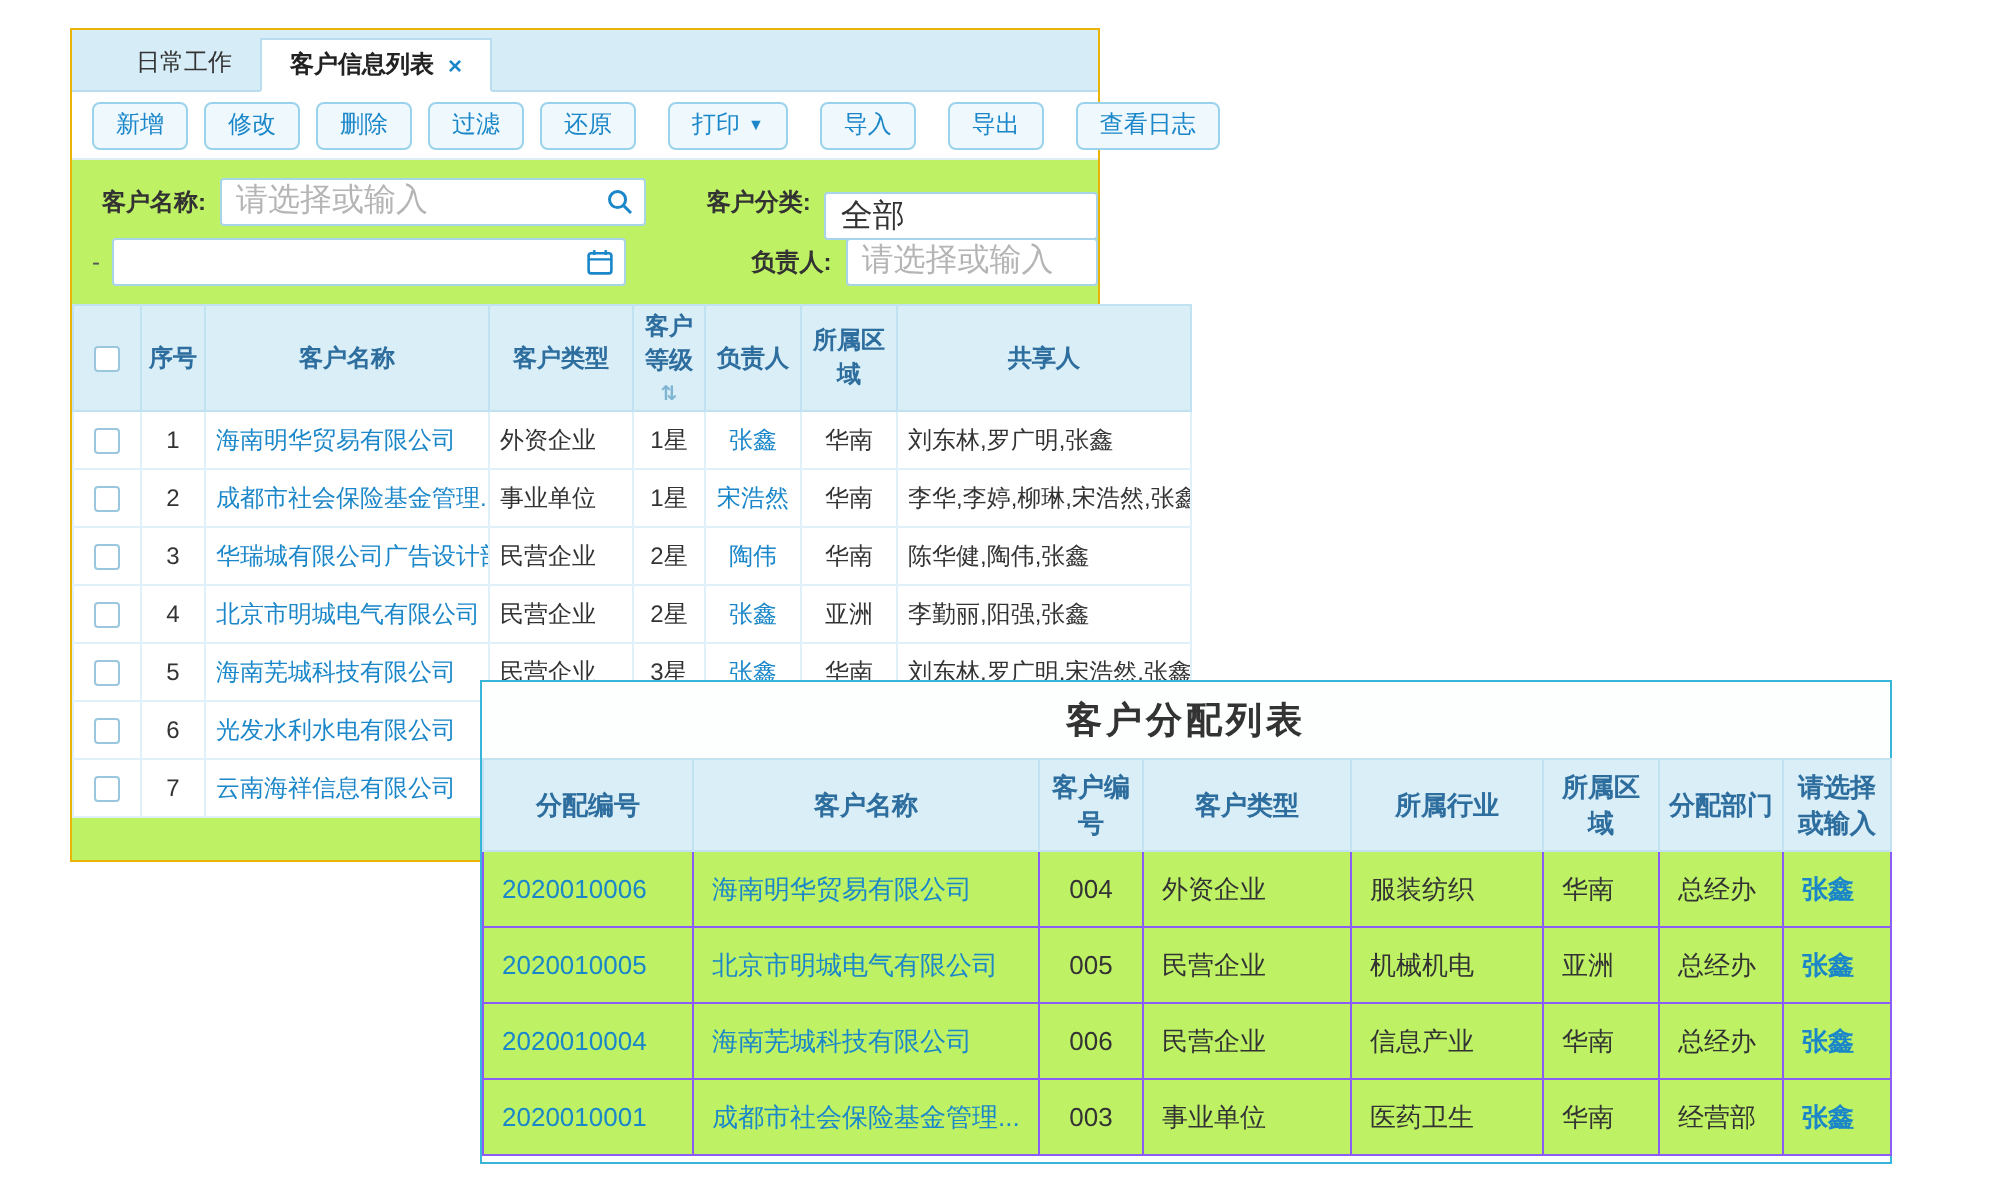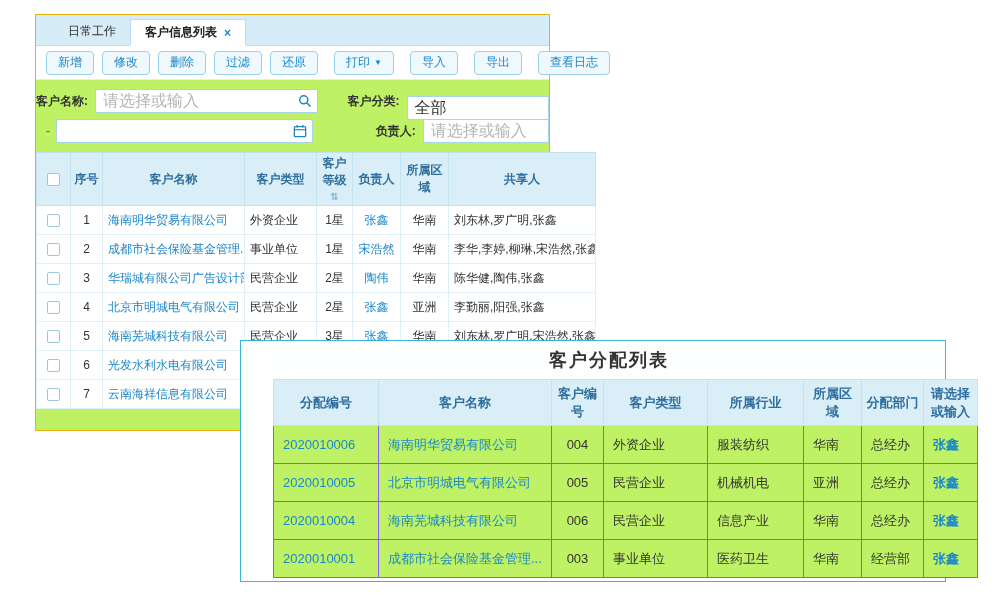--- a/index.html
+++ b/index.html
@@ -44,21 +44,21 @@
   .p1-table td { font-size:12px; color:#333; border:1px solid #dff0f8; height:29px;
     padding:2px 5px; overflow:hidden; white-space:nowrap; background:#fff; }
   .p1-table td.center, .p1-table th.center { text-align:center; }
   a.lk { color:#1b87c9; text-decoration:none; cursor:pointer; }
   .cb { display:inline-block; width:13px; height:13px; border:1px solid #9bc7de;
     border-radius:2px; background:#fff; vertical-align:middle; cursor:pointer; }
   .sort-ico { color:#7fb4d2; font-size:10px; cursor:pointer; display:inline-block; }
 
   
   .panel2 { position:absolute; left:240px; top:340px; width:706px; height:242px;
-    background:#fff; border:1px solid #3ab5da; z-index:10;padding-left:32px; }
+    background:#fff; border:1px solid #3ab5da; z-index:10; }
   .p2-title { height:38px; line-height:38px; text-align:center; font-size:18px;
     font-weight:bold; color:#333; letter-spacing:2px; background:#fdfefe; }
   .p2-table { width:704px; border-collapse:collapse; table-layout:fixed; }
   .p2-table th { background:#d9eef7; color:#2e6e9e; font-size:13px; font-weight:bold;
     border:1px solid #c3e2f1; height:46px; padding:2px 4px; text-align:center; }
   .p2-table td { font-size:13px; color:#333; border:1px solid #8b5cf6; height:38px;
     padding:2px 9px; overflow:hidden; white-space:nowrap; background:#bef264; }
   .p2-table td.center { text-align:center; }
   .p2-table td.assignee a { font-weight:bold; }
 </style>
@@ -87,21 +87,21 @@
       <span>打印</span>
       <span class="caret">▼</span>
     </button>
     <button class="btn ml">导入</button>
     <button class="btn ml">导出</button>
     <button class="btn ml">查看日志</button>
   </div>
 
   <div class="p1-filters">
     <div class="f-row">
-      <span class="f-label" style="">客户名称:</span>
+      <span class="f-label" style="margin-left:15px;">客户名称:</span>
       <span class="iwrap" style="width:228px; margin-left:7px;">
         <input type="text" placeholder="请选择或输入" style="">
         <svg class="right-ico" viewBox="0 0 16 16">
           <circle cx="6.6" cy="6.6" r="4.6" fill="none" stroke="#1b87c9" stroke-width="1.7"></circle>
           <line x1="10.2" y1="10.2" x2="14.3" y2="14.3" stroke="#1b87c9" stroke-width="1.7"></line>
         </svg>
       </span>
       <span class="f-label" style="margin-left:30px;">客户分类:</span>
       <span class="iwrap" style="width:146px; margin-left:7px;margin-top:14px;">
         <input type="text" readonly="" style="padding-right: 7px;" value="全部">

